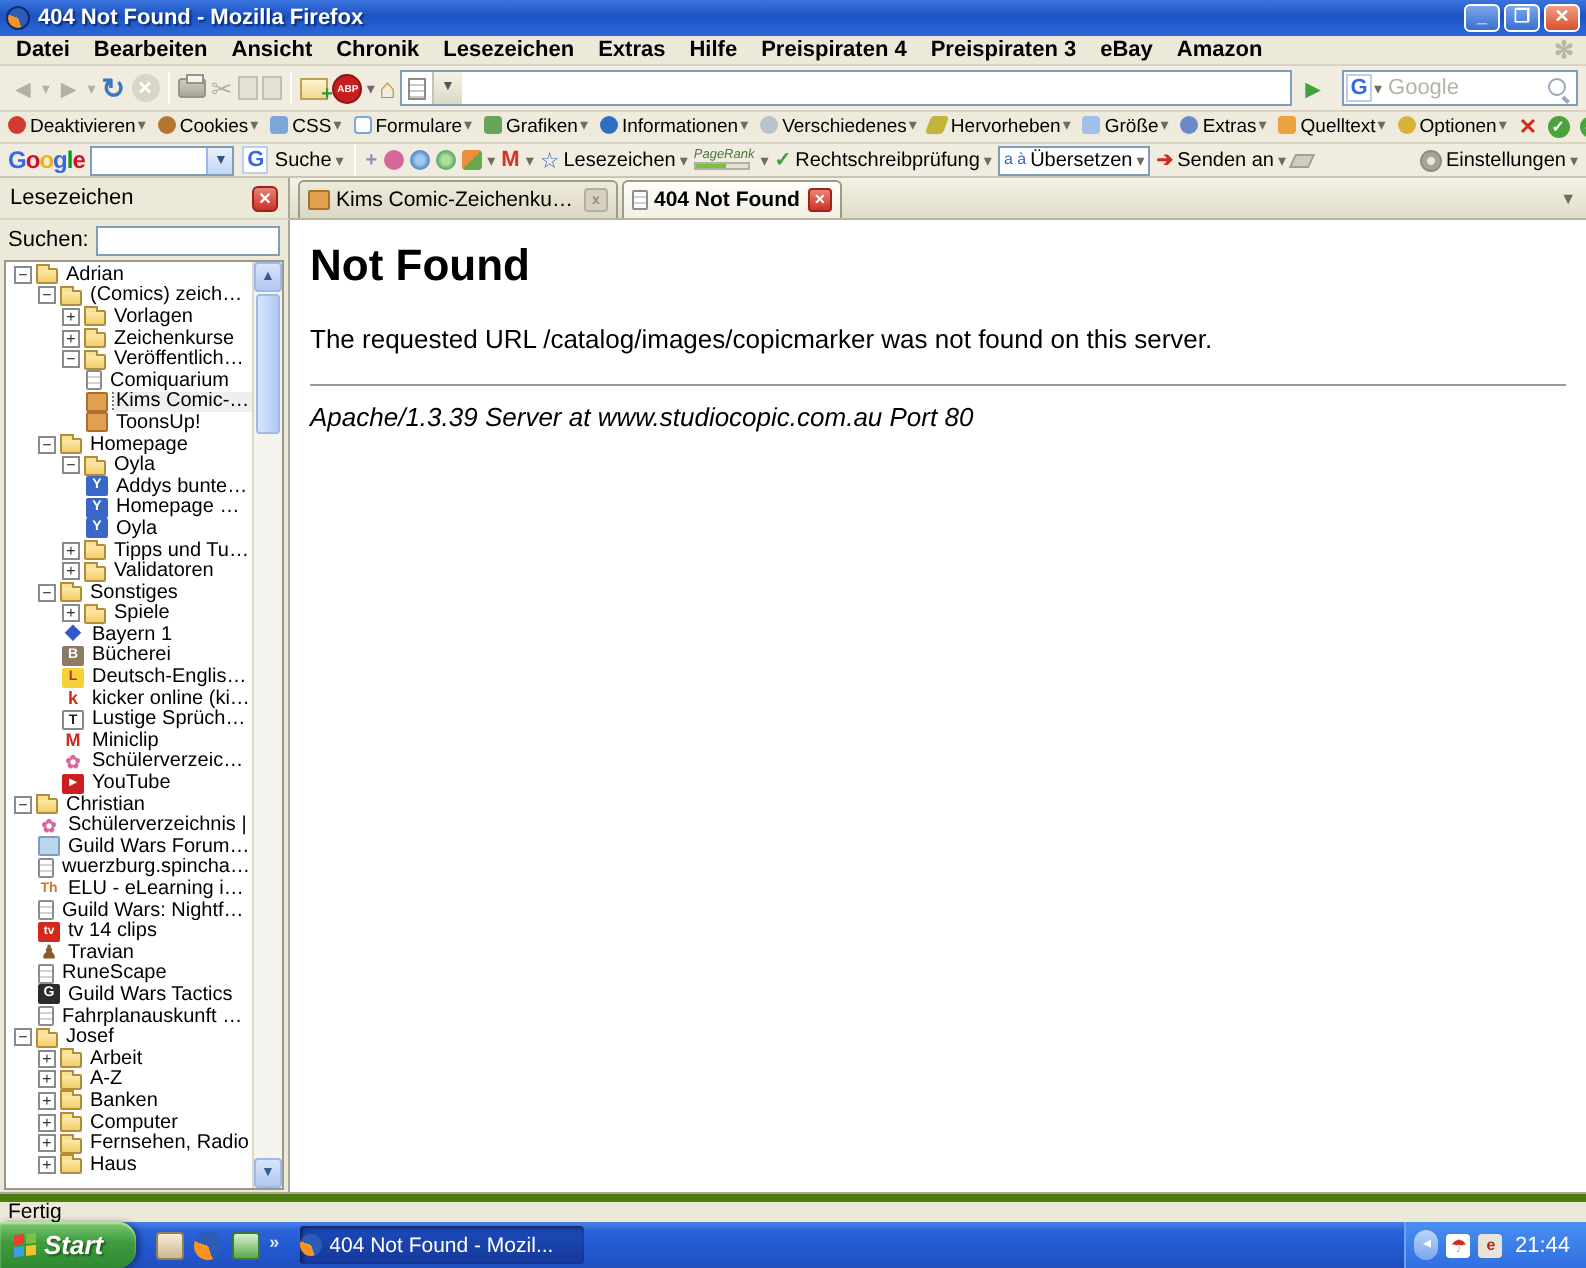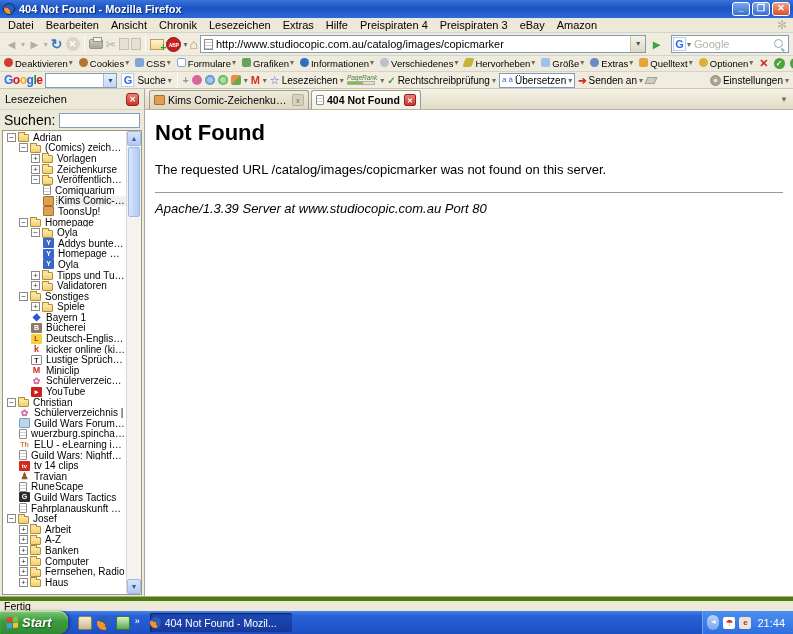--- a/index.html
+++ b/index.html
@@ -21,21 +21,21 @@
     background:conic-gradient(from 160deg,#f7931e 0 130deg,#2b5cb8 0 360deg);
     border:1px solid #0d2d6b; }
   .titlebar .title { flex:1; text-shadow:1px 1px 1px #0a2a70; white-space:nowrap; overflow:hidden; }
   .winbtn { width:18px; height:14px; margin-left:2px; border-radius:3px; border:1px solid #fff;
     background:linear-gradient(#7ba6eb,#3b6fd0); color:#fff; font-size:9px; line-height:11px;
     text-align:center; font-weight:bold; }
   .winbtn.close { background:linear-gradient(#f0a086,#d6502c); }
 
   
   .menubar { height:15px; flex:0 0 15px; display:flex; align-items:center;
-    background:#ece9d8; border-bottom:1px solid #d8d4c4; padding:0 2px; }
+    background:#ece9d8; border-bottom:1px solid #d8d4c4; padding:0 2px;font-weight:bold; }
   .menu-item { padding:0 6px; font-size:11px; white-space:nowrap; }
   .throbber { margin-left:auto; color:#b9b5a7; font-size:12px; padding-right:4px; }
 
   
   .navbar { height:23px; flex:0 0 23px; display:flex; align-items:center; gap:2px;
     background:#f0ede0; border-bottom:1px solid #d8d4c4; padding:0 4px; }
   .nbtn { font-size:13px; line-height:17px; padding:0 1px; }
   .dim { color:#b3afa1; }
   .caret { font-size:8px; color:#b3afa1; }
   .caret.on { color:#6f6b5e; }
@@ -133,21 +133,21 @@
     font-size:7px; line-height:11px; text-align:center; font-weight:bold; }
   .tclose.dimc { background:#d7d2bf; color:#8f8b7c; border:1px solid #b5b1a0; }
   .tclose.redc { background:linear-gradient(#e98379,#cc3327); color:#fff; border:1px solid #9c2318; }
   .alltabs { margin-left:auto; padding:0 5px; font-size:8px; color:#6f6b5e; align-self:center; }
 
   
   .contentrow { flex:1; display:flex; min-height:0; }
   .sidebar { width:145px; flex:0 0 145px; background:#ece9d8; border-right:1px solid #aca899;
     display:flex; flex-direction:column; min-height:0; }
   .searchrow { height:20px; flex:0 0 20px; display:flex; align-items:center; padding:2px 4px; gap:4px; }
-  .searchrow label { font-size:14px; }
+  .searchrow label { font-size:11px; }
   .searchrow input { flex:1; height:15px; border:1px solid #7f9db9; font-size:10px; padding:0 2px;
     font-family:"Liberation Sans",sans-serif; min-width:0; }
   .treewrap { flex:1; margin:0 2px 2px 2px; background:#fff; border:1px solid #9a9787; display:flex; min-height:0; }
   .tree { flex:1; overflow:hidden; padding-top:1px; }
   .trow { height:10.6px; display:flex; align-items:center; white-space:nowrap; overflow:hidden; font-size:10px; }
   .expander { width:9px; height:9px; flex:0 0 9px; border:1px solid #8a8a8a; background:#fff;
     font-size:8px; line-height:7px; text-align:center; color:#333; margin-right:2px; }
   .tico { width:11px; height:10px; flex:0 0 11px; margin-right:3px; position:relative;
     font-size:7px; font-weight:bold; line-height:10px; text-align:center; color:#fff; border-radius:1px; }
   .ic-folder { background:linear-gradient(#fce9a7,#f3cd6b); border:1px solid #b08e3c; height:8px; margin-top:2px; }
@@ -264,21 +264,20 @@
     <span class="nbtn dim">✂</span>
     <span class="clip"></span>
     <span class="clip"></span>
     <span class="sep"></span>
     <span class="newtab"></span>
     <span class="abp">ABP</span>
     <span class="caret on">▾</span>
     <span class="home">⌂</span>
     <span class="urlbox">
       <span class="pageicon"></span>
-      <span class="urltext">http://www.studiocopic.com.au/catalog/images/copicmarker</span>
       <span class="urldrop">▼</span>
     </span>
     <span class="gobtn">►</span>
     <span class="searchbox">
       <span class="gchip">G</span>
       <span class="caret on">▾</span>
       <span class="searchph">Google</span>
       <span class="mag"></span>
     </span>
   </div>

